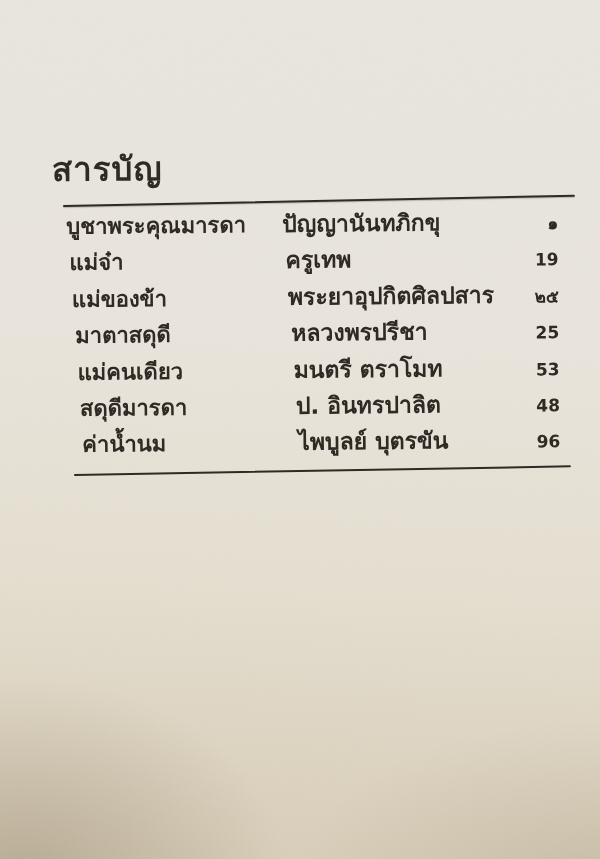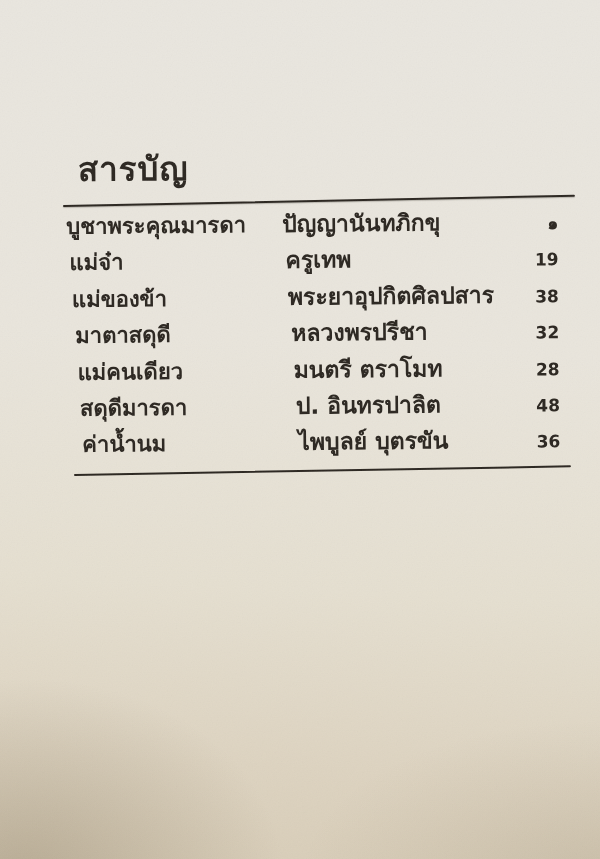--- a/index.html
+++ b/index.html
@@ -14,21 +14,21 @@
       radial-gradient(500px 260px at 100% 102%, rgba(120,104,76,0.16), rgba(120,104,76,0) 60%),
       linear-gradient(183deg, #e9e6df 0%, #e9e5dc 40%, #e5dfd0 68%, #ddd3c0 88%, #d8cdb8 100%);
     color: #2b2620;
   }
   .grain {
     position: absolute; inset: 0; width: 100%; height: 100%;
     pointer-events: none;
   }
   .content {
     position: absolute;
-    left: 78px; top: 150px; width: 505px;
+    left: 52px; top: 150px; width: 505px;
   }
   .toc-heading {
     font-size: 33px;
     font-weight: bold;
     letter-spacing: 1px;
     line-height: 1.1;
     transform: rotate(-0.4deg);
   }
   .rule {
     position: absolute;
@@ -102,41 +102,41 @@
       <span class="entry-page">๑</span>
     </div>
     <div class="toc-row">
       <span class="entry-title">แม่จ๋า</span>
       <span class="entry-author">ครูเทพ</span>
       <span class="entry-page">19</span>
     </div>
     <div class="toc-row">
       <span class="entry-title">แม่ของข้า</span>
       <span class="entry-author">พระยาอุปกิตศิลปสาร</span>
-      <span class="entry-page">38</span>
+      <span class="entry-page">๒๕</span>
     </div>
     <div class="toc-row">
       <span class="entry-title">มาตาสดุดี</span>
       <span class="entry-author">หลวงพรปรีชา</span>
-      <span class="entry-page">32</span>
+      <span class="entry-page">25</span>
     </div>
     <div class="toc-row">
       <span class="entry-title">แม่คนเดียว</span>
       <span class="entry-author">มนตรี ตราโมท</span>
-      <span class="entry-page">28</span>
+      <span class="entry-page">53</span>
     </div>
     <div class="toc-row">
       <span class="entry-title">สดุดีมารดา</span>
       <span class="entry-author">ป. อินทรปาลิต</span>
       <span class="entry-page">48</span>
     </div>
     <div class="toc-row">
       <span class="entry-title">ค่าน้ำนม</span>
       <span class="entry-author">ไพบูลย์ บุตรขัน</span>
-      <span class="entry-page">36</span>
+      <span class="entry-page">96</span>
     </div>
   </div>
 
   <div class="rule rule-bottom"></div>
 
   <svg class="grain" xmlns="http://www.w3.org/2000/svg" width="600" height="859">
     <filter id="paperNoise">
       <feTurbulence type="fractalNoise" baseFrequency="0.8" numOctaves="2" stitchTiles="stitch"></feTurbulence>
       <feColorMatrix type="saturate" values="0"></feColorMatrix>
     </filter>

